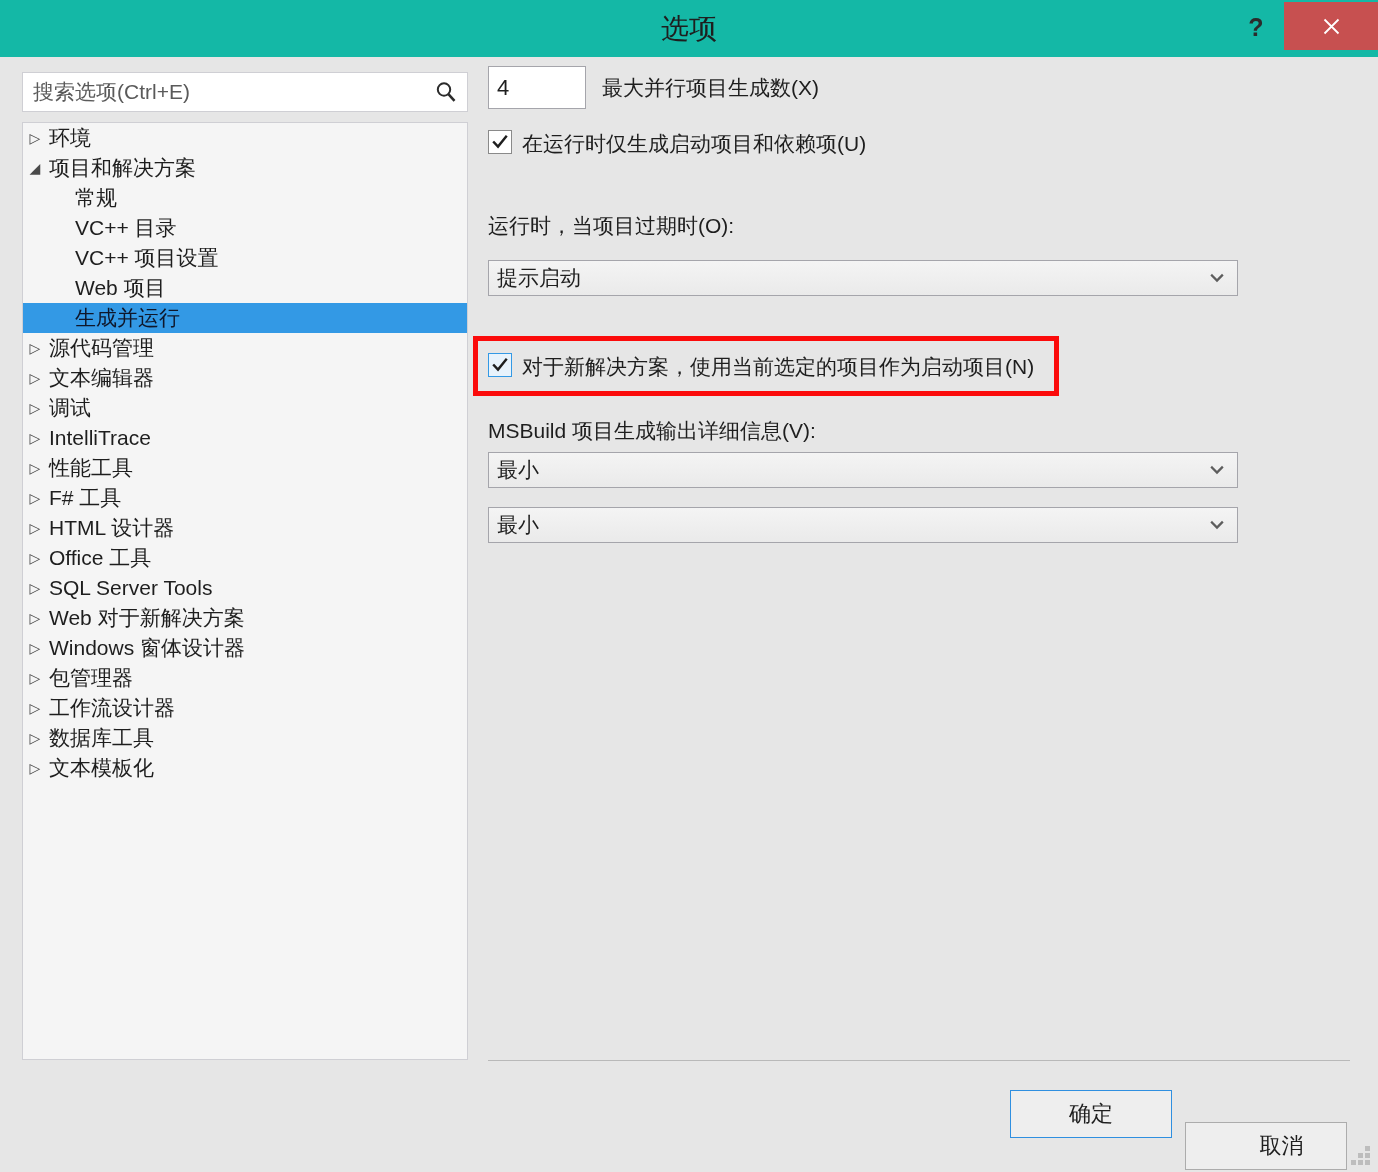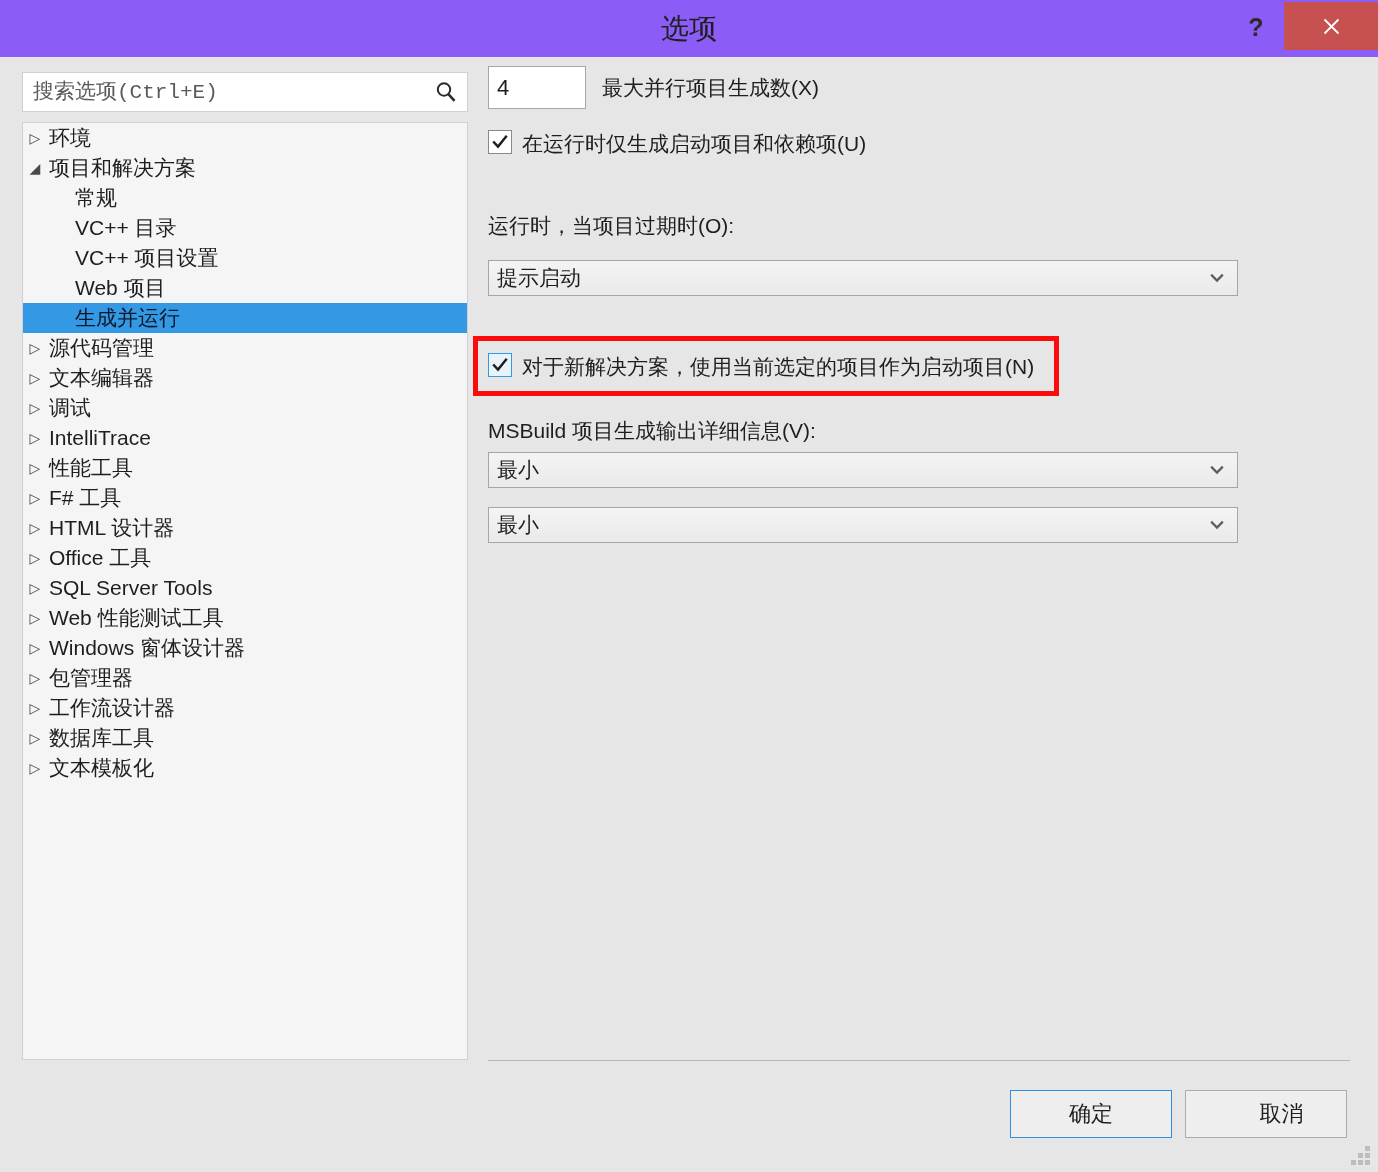--- a/index.html
+++ b/index.html
@@ -12,21 +12,21 @@
     font-family: "Liberation Sans", "DejaVu Sans", sans-serif;
     background: #e6e6e6;
     color: #1e1e1e;
     -webkit-font-smoothing: none;
   }
 
   
   .titlebar {
     position: absolute; left: 0; top: 0;
     width: 1378px; height: 57px;
-    background: #8b5cf6;
+    background: #14b8a6;
   }
   .title-text {
     position: absolute; left: 0; top: 0;
     width: 1378px; text-align: center;
     line-height: 57px;
     font-size: 28px;
     color: #1e1e1e;
   }
   .help-btn {
     position: absolute; right: 99px; top: 4px;
@@ -51,21 +51,21 @@
     position: absolute; left: 22px; top: 72px;
     width: 446px; height: 40px;
     background: #ffffff;
     border: 1px solid #cfcfd4;
     display: flex; align-items: center;
   }
   .search-input {
     flex: 1;
     border: none; outline: none;
     background: transparent;
-    font-family: Liberation Mono, monospace;
+    font-family: Liberation Sans, sans-serif;
     font-size: 21px;
     color: #0c4a6e;
     padding: 0 8px 0 10px;
     height: 100%;
   }
   .search-input::placeholder { color: #5a5a5a; opacity: 1; }
   .search-icon {
     width: 42px; height: 100%;
     display: flex; align-items: center; justify-content: center;
   }
@@ -201,21 +201,21 @@
     background: #eeeeee;
     border: 1px solid #acacac;
     font-family: "Liberation Sans", "DejaVu Sans", sans-serif;
     font-size: 22px;
     color: #1e1e1e;
     display: flex; align-items: center; justify-content: center;
     cursor: default;
   }
   .btn.primary { border: 1px solid #2f8fe0; }
   #ok-btn { left: 1010px; top: 1090px; }
-  #cancel-btn { left: 1185px; top: 1090px; padding-left: 37px; }
+  #cancel-btn { left: 1185px; top: 1122px; padding-left: 37px; }
 
   .resize-grip {
     position: absolute;
     right: 6px; bottom: 6px;
     width: 22px; height: 22px;
   }
   .grip-dot {
     position: absolute;
     width: 5px; height: 5px;
     background: #bdbdbd;
@@ -307,21 +307,21 @@
       <div class="tree-item lvl1">
         <span class="tw-arrow">▷</span>
         <span class="tw-label">Office 工具</span>
       </div>
       <div class="tree-item lvl1">
         <span class="tw-arrow">▷</span>
         <span class="tw-label">SQL Server Tools</span>
       </div>
       <div class="tree-item lvl1">
         <span class="tw-arrow">▷</span>
-        <span class="tw-label">Web 性能测试工具</span>
+        <span class="tw-label">Web 对于新解决方案</span>
       </div>
       <div class="tree-item lvl1">
         <span class="tw-arrow">▷</span>
         <span class="tw-label">Windows 窗体设计器</span>
       </div>
       <div class="tree-item lvl1">
         <span class="tw-arrow">▷</span>
         <span class="tw-label">包管理器</span>
       </div>
       <div class="tree-item lvl1">

